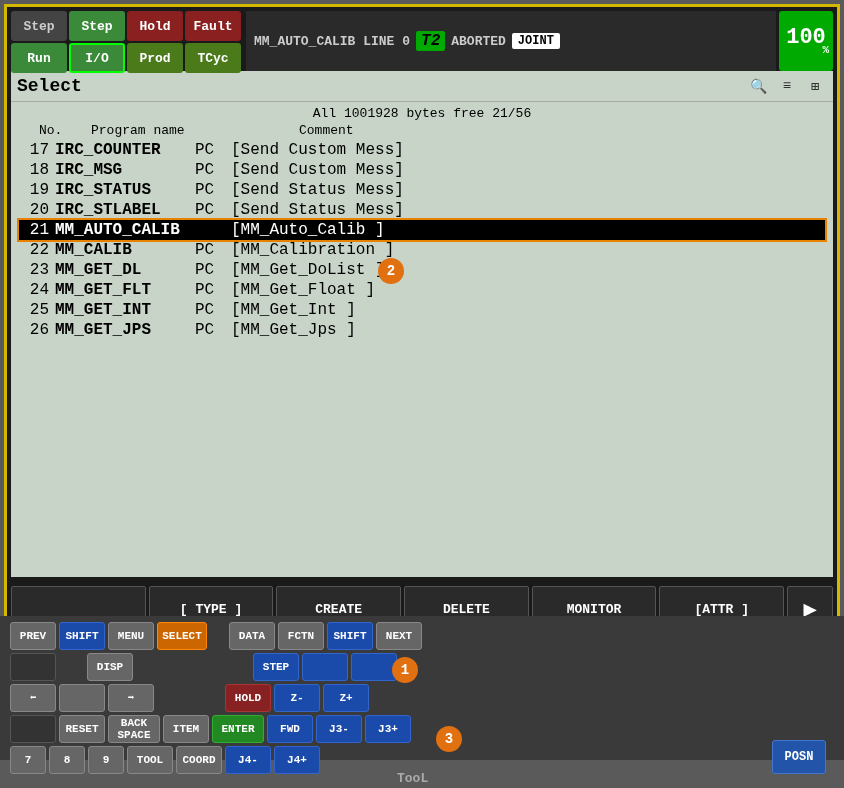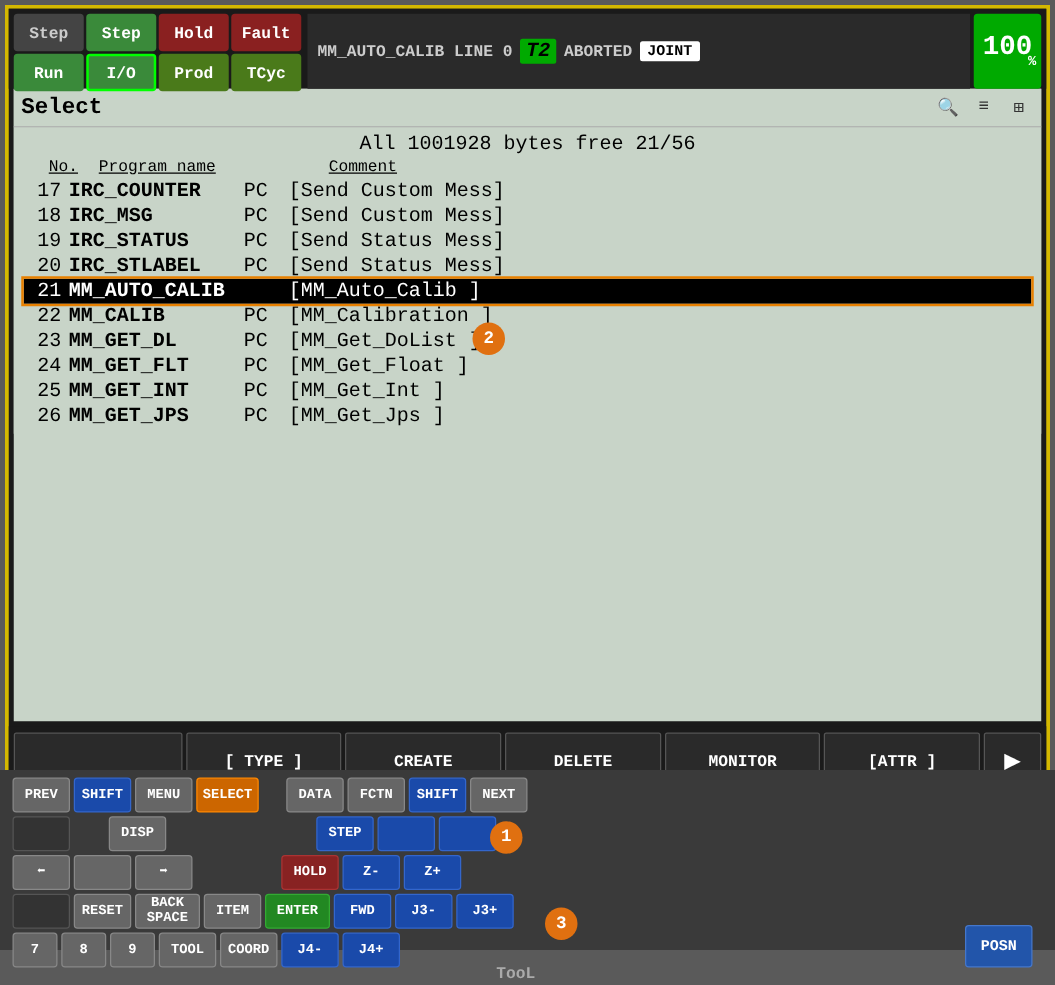--- a/index.html
+++ b/index.html
@@ -153,29 +153,28 @@
     
     .prog-list {
       padding: 4px 8px;
       background: #c8d4c8;
       font-size: 13px;
       color: #000;
     }
     .prog-info-row {
       text-align: center;
       margin-bottom: 2px;
-      font-size: 16px;
+      font-size: 13px;
       color: #000;
     }
     .col-header {
       display: flex;
-      gap: 4px;
+      gap: 16px;
       margin-bottom: 2px;
       padding-left: 20px;
-      text-decoration: underline;
     }
     .col-no   { width: 36px; }
     .col-name { width: 140px; }
     .col-type { width: 36px; }
     .col-comment { flex: 1; }
 
     .prog-row {
       display: flex;
       align-items: center;
       padding: 1px 0;

